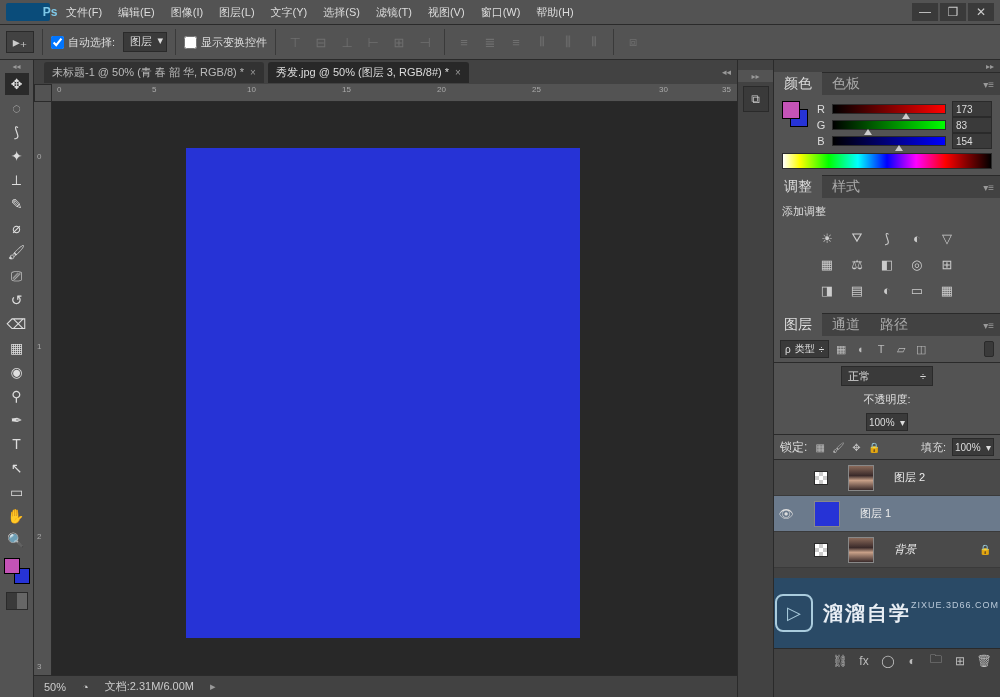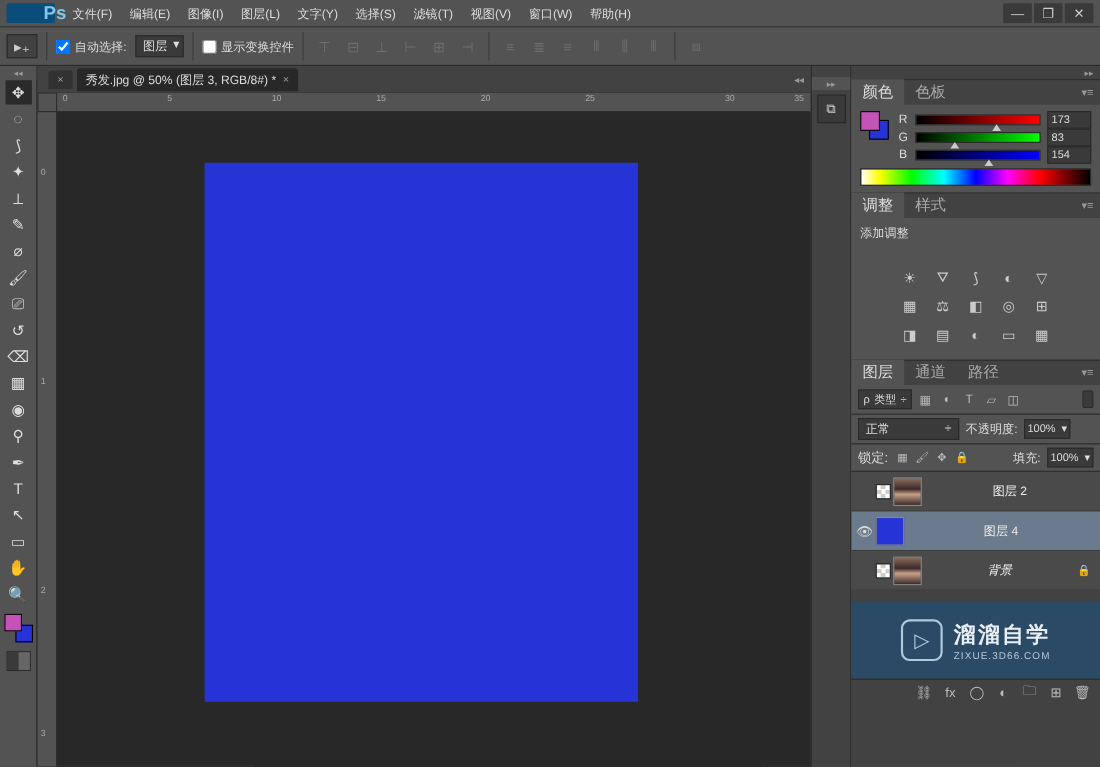--- a/index.html
+++ b/index.html
@@ -1,21 +1,21 @@
 <!DOCTYPE html>
 <html><head>
 <meta charset="utf-8">
 <style>
 * { margin: 0; padding: 0; box-sizing: border-box; font-family: "Microsoft YaHei", Arial, sans-serif; }
 body { background: #535353; color: #ccc; font-size: 11px; width: 1000px; height: 697px; overflow: hidden; user-select: none; }
 .app { display: flex; flex-direction: column; height: 697px; }
 
 
 .menubar { height: 25px; background: #535353; display: flex; align-items: center; padding: 0 6px; border-bottom: 1px solid #2a2a2a; }
-.ps-logo { width: 36px; height: 18px; background: #0a4c7a; color: #7ec8e8; font-weight: bold; font-size: 17px; display: flex; align-items: center; justify-content: center; border-radius: 2px; margin-right: 8px; padding-left: 44px; }
+.ps-logo { width: 36px; height: 18px; background: #0a4c7a; color: #7ec8e8; font-weight: bold; font-size: 12px; display: flex; align-items: center; justify-content: center; border-radius: 2px; margin-right: 8px; padding-left: 44px; }
 .menubar .menu-item { padding: 2px 8px; cursor: pointer; color: #ddd; }
 .win-controls { margin-left: auto; display: flex; gap: 2px; }
 .win-btn { width: 26px; height: 18px; background: #3a3a3a; display: flex; align-items: center; justify-content: center; color: #ccc; font-size: 12px; cursor: pointer; }
 
 
 .optbar { height: 35px; background: #535353; display: flex; align-items: center; padding: 0 6px; gap: 8px; border-bottom: 1px solid #2a2a2a; }
 .tool-indicator { width: 28px; height: 22px; background: #424242; border: 1px solid #2a2a2a; display: flex; align-items: center; justify-content: center; font-size: 14px; }
 .opt-sep { width: 1px; height: 26px; background: #3a3a3a; }
 .opt-check { display: flex; align-items: center; gap: 4px; }
 .opt-check input { width: 13px; height: 13px; }
@@ -80,57 +80,57 @@
 .slider-label { width: 10px; text-align: center; color: #ddd; }
 .slider-track { flex: 1; height: 10px; position: relative; border: 1px solid #2a2a2a; }
 .slider-r { background: linear-gradient(to right, #000, #f00); }
 .slider-g { background: linear-gradient(to right, #000, #0f0); }
 .slider-b { background: linear-gradient(to right, #000, #00f); }
 .slider-thumb { position: absolute; top: 8px; width: 0; height: 0; border-left: 4px solid transparent; border-right: 4px solid transparent; border-bottom: 6px solid #ccc; }
 .slider-value { width: 40px; height: 16px; background: #3a3a3a; border: 1px solid #2a2a2a; color: #ddd; font-size: 10px; padding: 0 3px; }
 .spectrum { height: 16px; background: linear-gradient(to right, #fff 0%, #ff0 8%, #0f0 22%, #0ff 36%, #00f 50%, #f0f 64%, #f00 78%, #800 88%, #000 100%); margin-top: 4px; border: 1px solid #2a2a2a; }
 
 
-.adj-title { color: #ddd; margin-bottom: 24px; }
+.adj-title { color: #ddd; margin-bottom: 10px; }
 .adj-row { display: flex; justify-content: center; gap: 10px; margin-bottom: 8px; }
 .adj-icon { width: 20px; height: 18px; color: #ccc; display: flex; align-items: center; justify-content: center; font-size: 13px; cursor: pointer; }
 
 
 .layers-body { padding: 0; background: #535353; }
 .layer-controls { padding: 4px 6px; display: flex; align-items: center; gap: 4px; border-bottom: 1px solid #2a2a2a; }
 .kind-select { background: #3a3a3a; border: 1px solid #2a2a2a; color: #ddd; padding: 1px 4px; height: 18px; font-size: 10px; display: flex; align-items: center; gap: 4px; }
 .filter-icon { width: 16px; height: 16px; display: flex; align-items: center; justify-content: center; color: #bbb; font-size: 11px; cursor: pointer; }
 .toggle-pill { margin-left: auto; width: 10px; height: 16px; background: #3a3a3a; border: 1px solid #2a2a2a; border-radius: 2px; }
 
-.layer-row2 { padding: 3px 6px; display: flex; align-items: center; gap: 6px; border-bottom: 1px solid #2a2a2a; }
+.layer-row2 { padding: 3px 6px; display: flex; align-items: center; gap: 6px; border-bottom: 1px solid #2a2a2a; flex-direction: column; }
 .blend-select { background: #3a3a3a; border: 1px solid #2a2a2a; color: #ddd; padding: 1px 6px; height: 20px; width: 92px; font-size: 11px; display: flex; align-items: center; justify-content: space-between; }
 .pct-label { font-size: 11px; color: #ddd; }
 .pct-box { background: #3a3a3a; border: 1px solid #2a2a2a; color: #ddd; padding: 0 2px; height: 18px; width: 42px; font-size: 10px; display: flex; align-items: center; justify-content: space-between; }
 
 .lock-row { padding: 3px 6px; display: flex; align-items: center; gap: 6px; border-bottom: 1px solid #2a2a2a; }
 .lock-label { font-size: 12px; color: #ddd; }
 .lock-icons { display: flex; gap: 4px; }
 .lock-icon { width: 14px; height: 14px; color: #bbb; font-size: 10px; display: flex; align-items: center; justify-content: center; cursor: pointer; }
 
 .layer-list { background: #4a4a4a; max-height: 180px; overflow-y: auto; }
-.layer-item { display: flex; align-items: center; height: 36px; padding: 0 4px; gap: 2px; cursor: pointer; border-bottom: 1px solid #3a3a3a; text-align: center; }
+.layer-item { display: flex; align-items: center; height: 36px; padding: 0 4px; gap: 20px; cursor: pointer; border-bottom: 1px solid #3a3a3a; }
 .layer-item.selected { background: #6b7a8c; }
 .eye { width: 16px; height: 16px; color: #ddd; display: flex; align-items: center; justify-content: center; font-size: 12px; }
 .eye.hidden { color: transparent; }
 .checker { width: 14px; height: 14px; background: repeating-conic-gradient(#ccc 0 25%, #fff 0 50%) 0 0/8px 8px; border: 1px solid #2a2a2a; }
 .layer-thumb { width: 26px; height: 26px; border: 1px solid #888; background: #ddd; display: flex; align-items: center; justify-content: center; font-size: 9px; color: #333; overflow: hidden; }
 .thumb-blue { background: #2633d6; }
 .thumb-portrait { background: linear-gradient(#8a6a5a 0%, #3a2a2a 40%, #c8a088 60%, #3a2a2a 100%); }
 .layer-name { font-size: 11px; color: #eee; flex: 1; }
 .layer-name.italic { font-style: italic; }
 .lock-small { font-size: 10px; color: #ccc; margin-right: 4px; }
 
 .watermark { height: 70px; background: #2a4a66; margin-top: 10px; display: flex; align-items: center; justify-content: center; gap: 10px; }
 .wm-logo { width: 38px; height: 38px; border: 2px solid #aaccdd; border-radius: 8px; display: flex; align-items: center; justify-content: center; font-size: 18px; color: #aaccdd; }
-.wm-text { display: flex; flex-direction: column; }
+.wm-text { display: flex; }
 .wm-big { font-size: 20px; font-weight: bold; color: #e8eef4; letter-spacing: 2px; }
 .wm-small { font-size: 9px; color: #b8c8d8; letter-spacing: 1px; }
 
 .layers-footer { height: 24px; display: flex; align-items: center; justify-content: flex-end; gap: 8px; padding: 0 8px; background: #424242; border-top: 1px solid #2a2a2a; }
 .foot-icon { width: 16px; height: 16px; color: #bbb; display: flex; align-items: center; justify-content: center; font-size: 12px; cursor: pointer; }
 </style>
 </head>
 <body>
 
 <div class="app">
@@ -221,20 +221,21 @@
       </div>
       <div class="qm-toggle">
           <div class="qm-left"></div>
           <div class="qm-right"></div>
         </div>
     </div>
 
     <div class="doc-area">
       <div class="doc-tabs">
         <div class="doc-tab">
+          <span>未标题-1 @ 50% (青 春 韶 华, RGB/8) *</span>
           <span class="tab-close">×</span>
         </div>
         <div class="doc-tab active">
           <span>秀发.jpg @ 50% (图层 3, RGB/8#) *</span>
           <span class="tab-close">×</span>
         </div>
         <div class="doc-tabs-handle">◂◂</div>
       </div>
       <div class="canvas-wrap">
         <div class="ruler-corner"></div>
@@ -251,20 +252,26 @@
         <div class="ruler-v">
           <span style="top:50px">0</span>
           <span style="top:240px">1</span>
           <span style="top:430px">2</span>
           <span style="top:560px">3</span>
         </div>
         <div class="canvas-zone">
           <div class="canvas"></div>
         </div>
       </div>
+      <div class="status-bar">
+        <span>50%</span>
+        <span>◔</span>
+        <span><span>文档:</span><span>2.31M/6.00M</span></span>
+        <span class="status-arrow">▸</span>
+      </div>
     </div>
 
     <div class="right-dock">
       <div class="collapse-handle">▸▸</div>
       <div class="dock-icon">⧉</div>
     </div>
 
     <div class="panels">
       <div class="panel-handle">▸▸</div>
 
@@ -385,21 +392,21 @@
           <div class="layer-list">
             <div class="layer-item">
               <div class="eye hidden">👁</div>
               <div class="checker"></div>
               <div class="layer-thumb thumb-portrait"></div>
               <div class="layer-name">图层 2</div>
             </div>
             <div class="layer-item selected">
               <div class="eye">👁</div>
               <div class="layer-thumb thumb-blue"></div>
-              <div class="layer-name">图层 4</div>
+              <div class="layer-name">图层 1</div>
             </div>
             <div class="layer-item">
               <div class="eye hidden">👁</div>
               <div class="checker"></div>
               <div class="layer-thumb thumb-portrait"></div>
               <div class="layer-name italic">背景</div>
               <div class="lock-small">🔒</div>
             </div>
           </div>
         </div>

